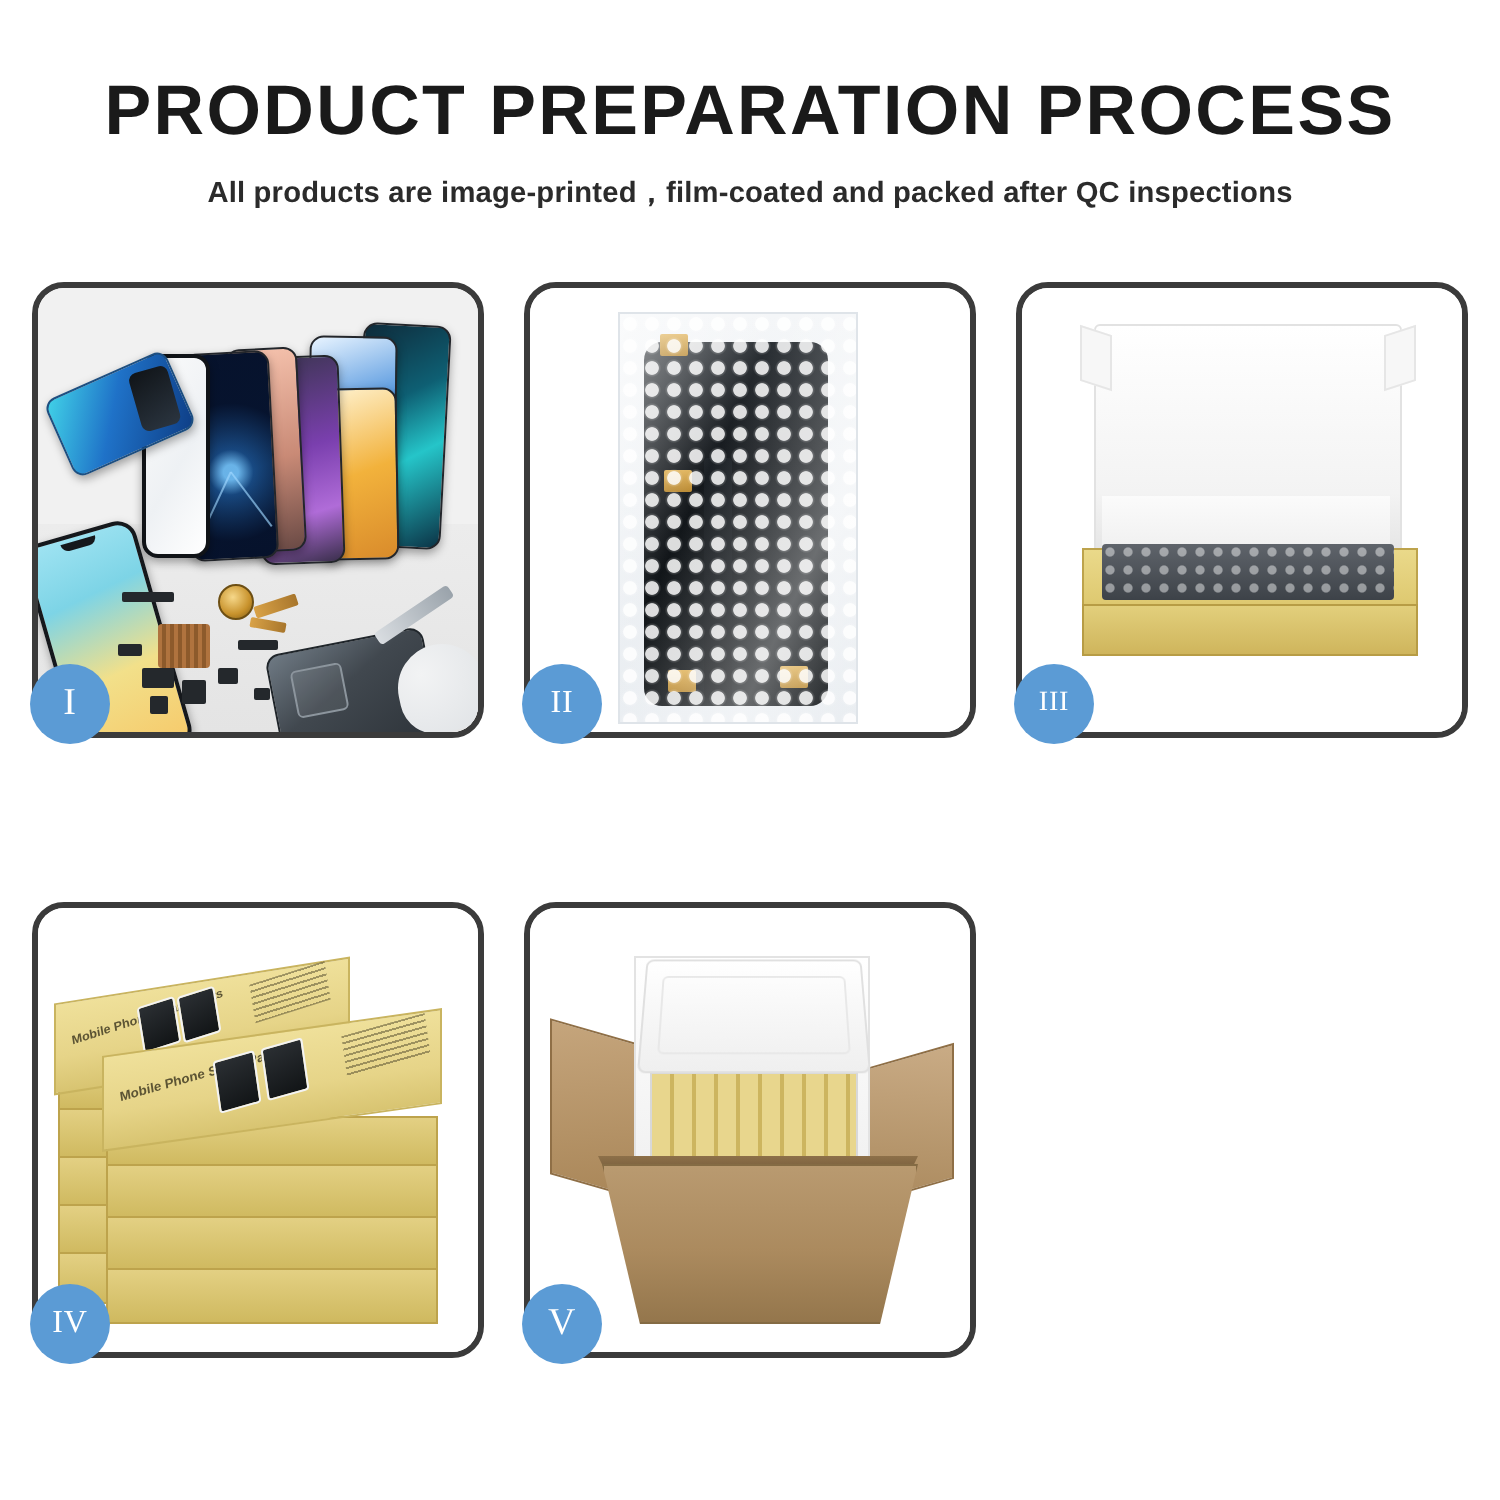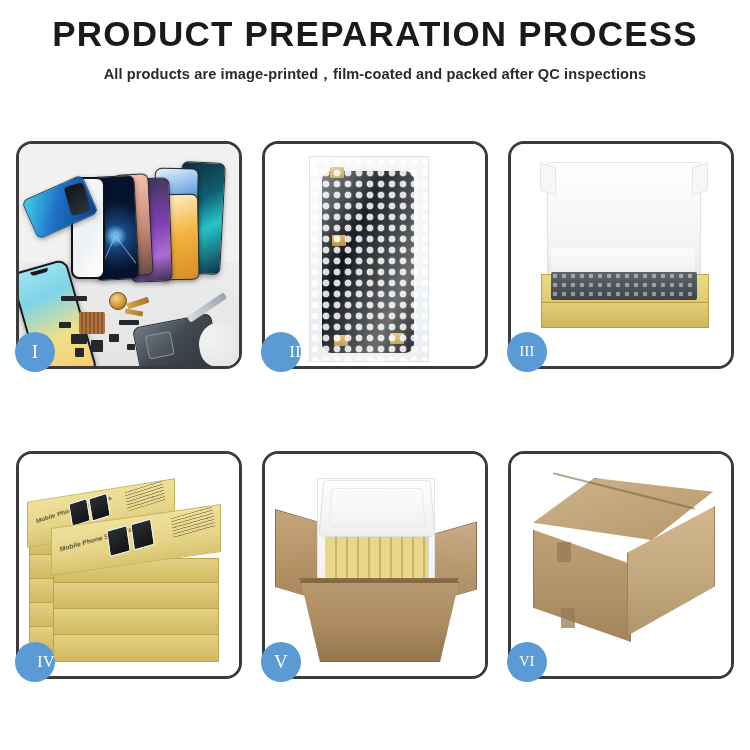--- a/index.html
+++ b/index.html
@@ -12,21 +12,21 @@
     height: 750px;
     font-family: "Liberation Sans", sans-serif;
     color: #111111;
     overflow: hidden;
     position: relative;
   }
 
   
   #header {
     width: 100%;
-    padding-top: 16px;
+    padding-top: 38px;
     text-align: center;
   }
   #page-title {
     font-size: 35px;
     font-weight: bold;
     letter-spacing: 1.2px;
     line-height: 1.05;
     color: #1a1a1a;
     white-space: nowrap;
   }
@@ -77,21 +77,21 @@
     border-radius: 50%;
     background: #5b9bd5;
     color: #ffffff;
     font-family: "Liberation Serif", serif;
     font-size: 19px;
     line-height: 40px;
     text-align: center;
     letter-spacing: 0.4px;
     z-index: 6;
   }
-  .badge.wide { font-size: 16px; text-align: right; }
+  .badge.wide { font-size: 16px; }
   .badge.xwide { font-size: 14px; }
 
   
   .p1-bg { position:absolute; inset:0; background:#f1f1f1; }
   .p1-floor {
     position:absolute; left:0; right:0; top:118px; bottom:0;
     background: linear-gradient(#ececec, #e4e4e4);
   }
   
   .phone {
@@ -509,26 +509,14 @@
       <div class="p5-flapR"></div>
       <div class="p5-foam"></div>
       <div class="p5-inner"></div>
       <div class="p5-lid"></div>
       <div class="p5-rim"></div>
       <div class="p5-body"></div>
     </div>
     <div class="badge">V</div>
   </div>
 
-  <div class="panel">
-    <div class="panel-stage">
-      <div class="p6-bg"></div>
-      <div class="p6-top"></div>
-      <div class="p6-left"></div>
-      <div class="p6-right"></div>
-      <div class="p6-seam"></div>
-      <div class="p6-tape" style="left:46px; top:88px;"></div>
-      <div class="p6-tape" style="left:50px; top:154px;"></div>
-    </div>
-    <div class="badge xwide">VI</div>
-  </div>
 
 </div>
 
 </body></html>

